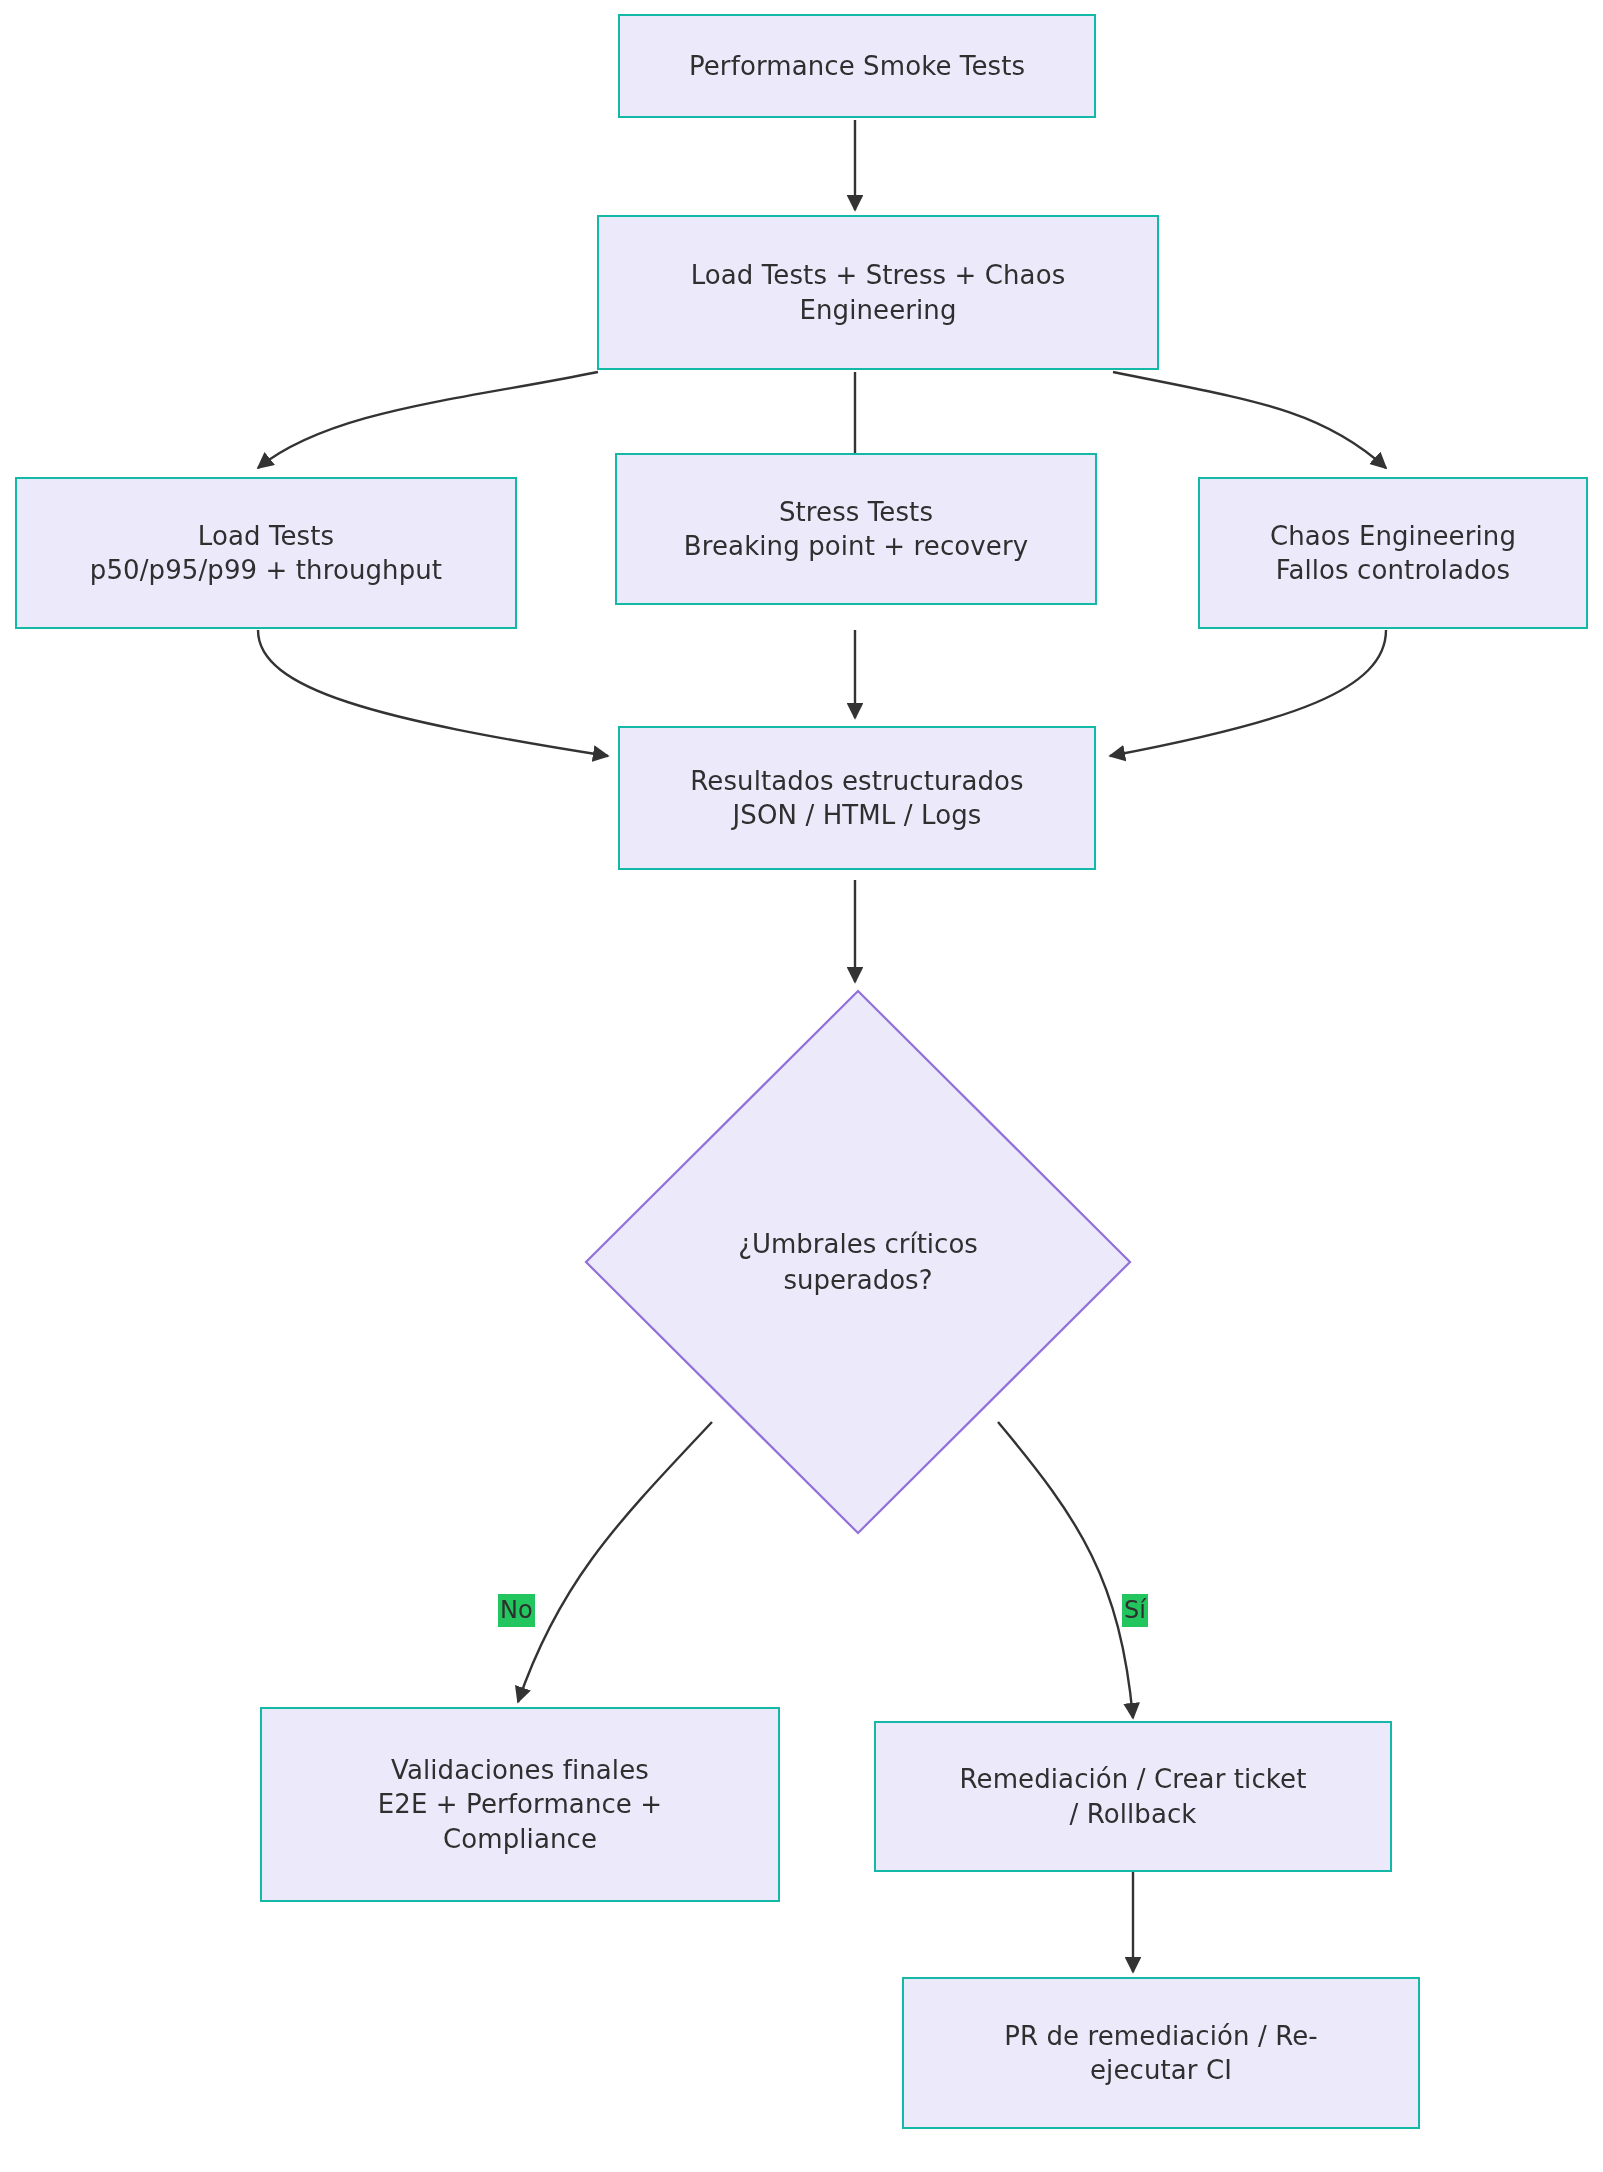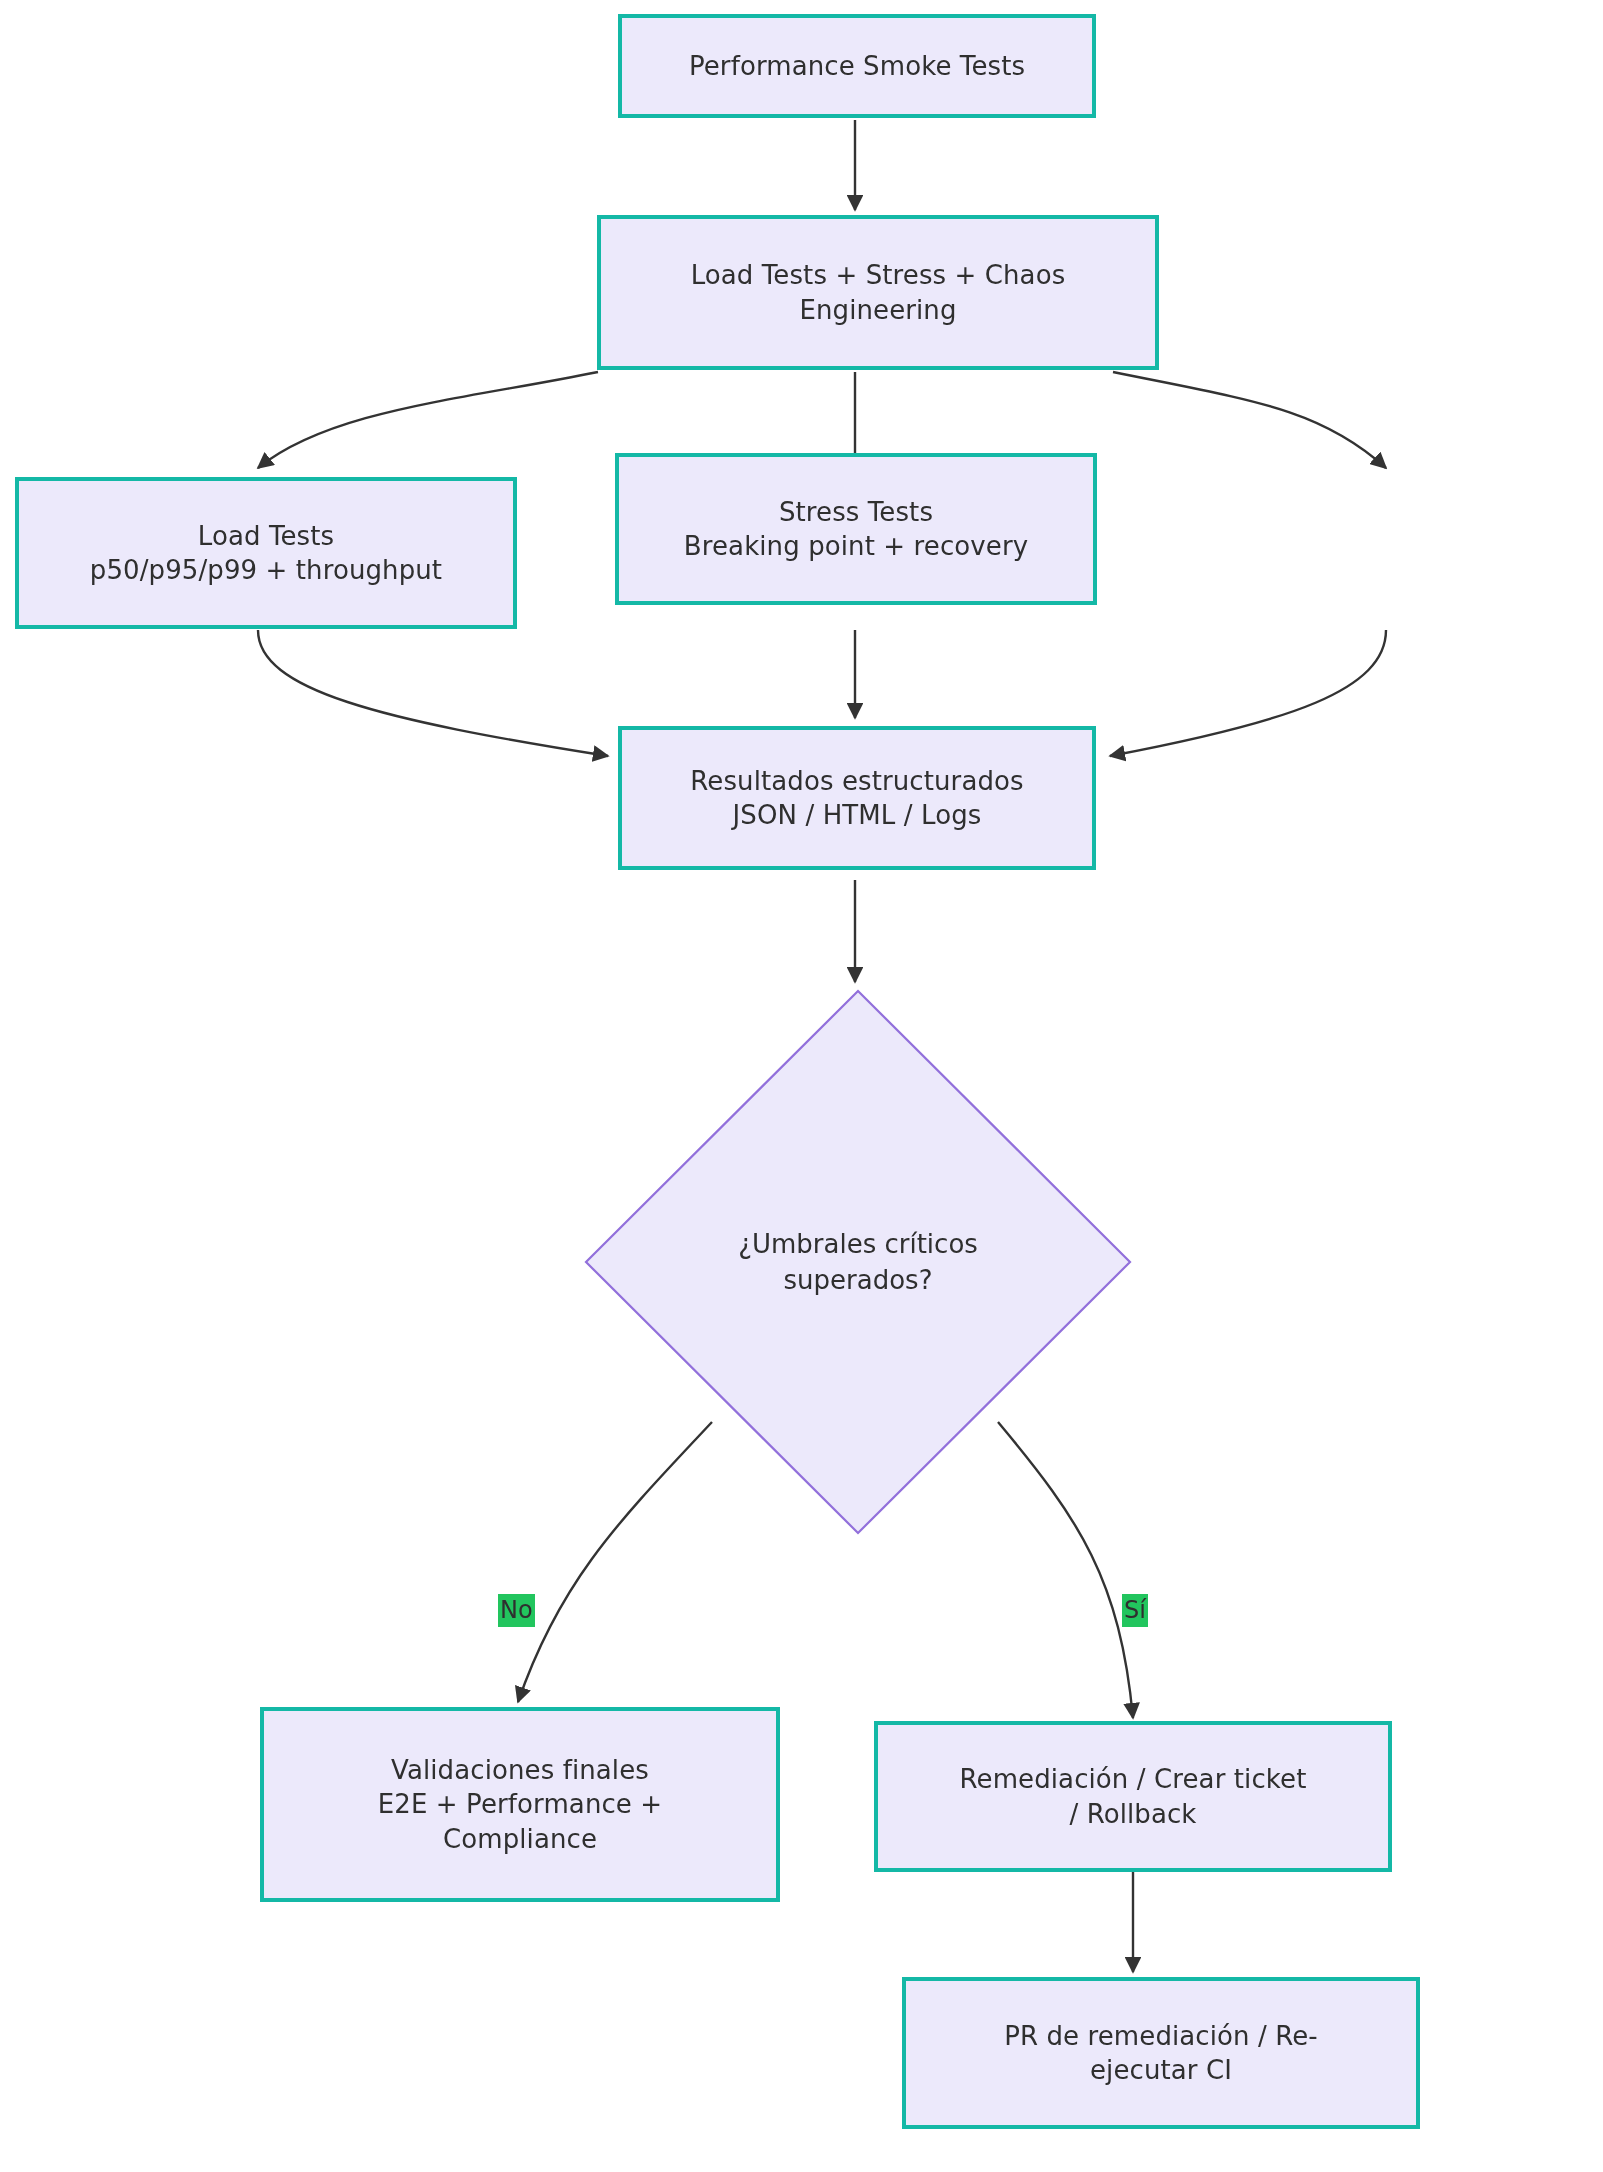--- a/index.html
+++ b/index.html
@@ -24,21 +24,21 @@
     position: absolute;
     left: 0; top: 0;
     width: 1603px;
     height: 2172px;
     pointer-events: none;
   }
   .node {
     position: absolute;
     box-sizing: border-box;
     background: #ece9fb;
-    border: 4px solid #14b8a6;
+    border: 2px solid #14b8a6;
     display: flex;
     align-items: center;
     justify-content: center;
     text-align: center;
     color: #2f2f2f;
     font-size: 26px;
     line-height: 1.32;
     letter-spacing: 0.1px;
   }
   .node .lines {
@@ -125,20 +125,24 @@
   <div class="node" style="left:15px; top:477px; width:502px; height:152px;">
     <span class="lines">Load Tests
 p50/p95/p99 + throughput</span>
   </div>
 
   <div class="node" style="left:615px; top:453px; width:482px; height:152px;">
     <span class="lines">Stress Tests
 Breaking point + recovery</span>
   </div>
 
+  <div class="node" style="left:1198px; top:477px; width:390px; height:152px;">
+    <span class="lines">Chaos Engineering
+Fallos controlados</span>
+  </div>
 
   <div class="node" style="left:618px; top:726px; width:478px; height:144px;">
     <span class="lines">Resultados estructurados
 JSON / HTML / Logs</span>
   </div>
 
   <div class="diamond-wrap" style="left:583px; top:988px; width:550px; height:548px;">
     <svg width="550" height="548" viewBox="0 0 550 548" xmlns="http://www.w3.org/2000/svg">
       <polygon points="275,3 547,274 275,545 3,274" fill="#ece9fb" stroke="#9270db" stroke-width="2.2"></polygon>
     </svg>

